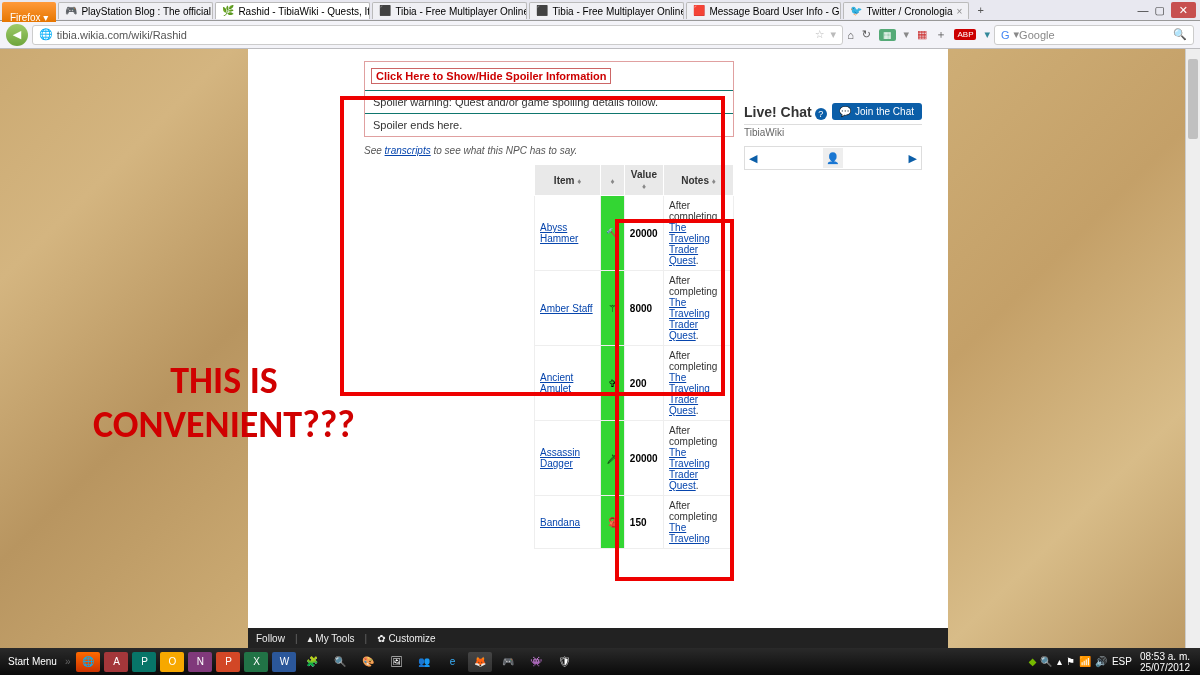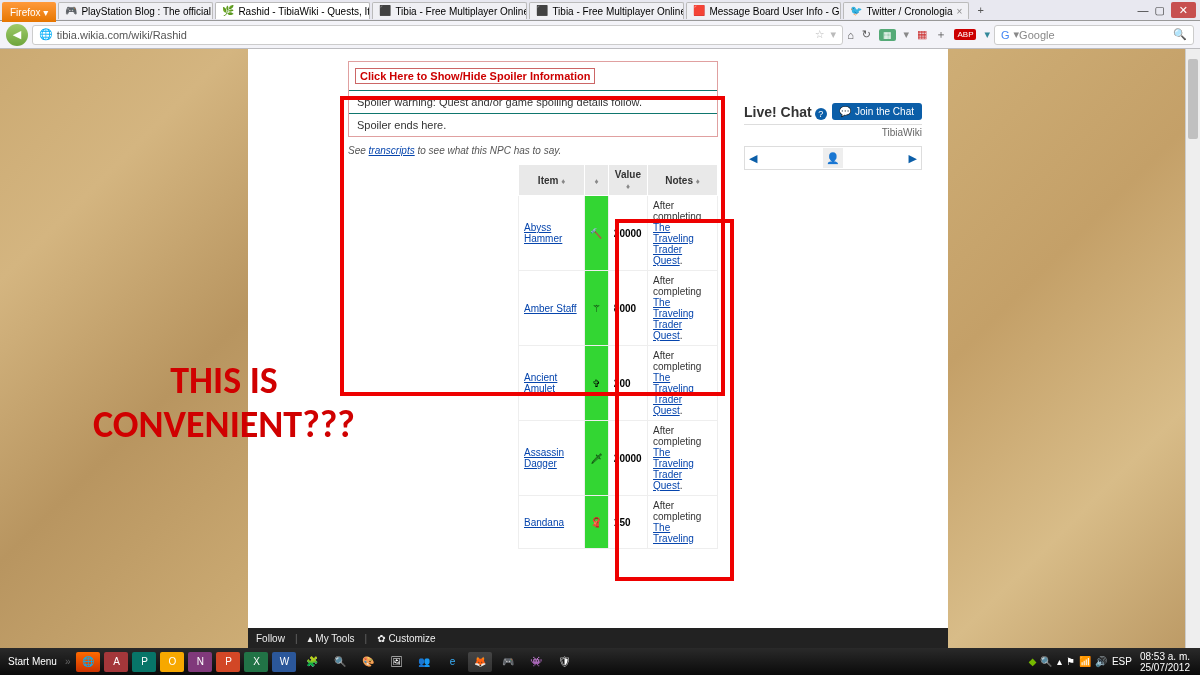--- a/index.html
+++ b/index.html
@@ -7,38 +7,38 @@
     font-family: Arial, Helvetica, sans-serif;
     font-size: 11px;
     width: 1200px;
     height: 675px;
     overflow: hidden;
     background: linear-gradient(135deg, #c9a76f 0%, #d4b580 15%, #b89560 30%, #d0b078 50%, #c4a068 70%, #d8bc88 85%, #b89560 100%);
     position: relative;
   }
   
   .ff-top { background: #e8e8f0; height: 21px; display: flex; align-items: stretch; border-bottom: 1px solid #999; }
-  .ff-btn { background: linear-gradient(#ff9a3b,#e67600); color: #fff; font-size: 10px; padding: 10px 8px; display: flex; align-items: center; border-radius: 2px 2px 0 0; margin: 2px 0 0 2px; height: 17px; }
+  .ff-btn { background: linear-gradient(#ff9a3b,#e67600); color: #fff; font-size: 10px; padding: 10px 8px; display: flex; align-items: flex-start; border-radius: 2px 2px 0 0; margin: 2px 0 0 2px; height: 17px; }
   .tab { background: #f0f0f4; border: 1px solid #bbb; border-bottom: none; font-size: 10px; padding: 2px 6px; display: flex; align-items: center; gap: 4px; height: 17px; margin: 2px 0 0 2px; border-radius: 2px 2px 0 0; max-width: 155px; white-space: nowrap; overflow: hidden; cursor: pointer; }
   .tab.active { background: #fff; }
   .tab-close { color: #888; cursor: pointer; }
   .tab-plus { margin: 2px 0 0 2px; padding: 2px 6px; color: #555; cursor: pointer; }
   .ff-icons { margin-left: auto; display: flex; gap: 6px; align-items: center; padding-right: 4px; color: #333; }
   .win-close { background: #c75050; color: #fff; padding: 0 8px; height: 16px; display: flex; align-items: center; border-radius: 2px; }
   .nav-row { background: #f3f3f8; height: 28px; border-bottom: 1px solid #bcbcc0; display: flex; align-items: center; padding: 0 6px; gap: 4px; }
   .back-btn { width: 22px; height: 22px; border-radius: 50%; background: linear-gradient(#9ecb6a,#6ea53c); display: flex; align-items: center; justify-content: center; color: #fff; cursor: pointer; }
   .url-bar { flex: 1; height: 20px; border: 1px solid #ccc; border-radius: 3px; background: #fff; display: flex; align-items: center; padding: 0 6px; font-size: 11px; color: #555; }
   .globe { color: #7a7; margin-right: 4px; }
   .nav-icons { display: flex; gap: 8px; align-items: center; color: #555; }
   .search-box { width: 200px; height: 20px; border: 1px solid #ccc; border-radius: 3px; background: #fff; display: flex; align-items: center; padding: 0 6px; font-size: 11px; color: #888; }
   
   .page-wrap { position: absolute; top: 49px; left: 0; right: 15px; bottom: 27px; overflow: hidden; }
   .scrollbar { position: absolute; top: 49px; right: 0; width: 15px; bottom: 27px; background: #eee; border-left: 1px solid #ccc; }
   .scroll-thumb { position: absolute; top: 10px; left: 2px; right: 2px; height: 80px; background: #c0c0c0; border-radius: 2px; }
-  .content { position: absolute; left: 248px; width: 700px; top: 0; bottom: 20px; background: #fff; padding: 8px 0; }
+  .content { position: absolute; left: 248px; width: 700px; top: 0; bottom: 20px; background: #fff; padding: 8px 16px; }
   .spoiler-box { border: 1px solid #e0a0a0; background: #fff; padding: 0; margin: 4px 0 8px 100px; width: 370px; }
   .spoiler-title { color: #c00; font-weight: bold; font-size: 11px; border: 1px solid #c66; display: inline-block; margin: 6px; padding: 1px 4px; cursor: pointer; }
   .spoiler-line { border-top: 1px solid #0f766e; margin: 0; padding: 5px 8px; font-size: 11px; color: #333; }
   .spoiler-line a { color: #0645ad; }
   .transcripts-line { font-style: italic; font-size: 10px; color: #555; margin: 8px 0 4px 100px; }
   .transcripts-line a { color: #0645ad; }
   .traded-row { display: flex; margin-top: 6px; font-size: 11px; }
   .traded-left { width: 175px; padding-left: 40px;}
   .traded-right { margin-left: 55px; }
   table.items { border-collapse: collapse; margin-top: 8px; margin-left: 270px; font-size: 10px; width: 200px;}
@@ -52,21 +52,21 @@
   table.items td.notes a { color: #0645ad; }
   
   .right-rail { position: absolute; left: 738px; top: 48px; width: 190px; background: #fff; padding: 6px; height: 120px;}
   .ad-box { position: absolute; left: 738px; top: 0; width: 190px; height: 44px; background: #fff; padding: 4px;}
   .ad-inner { height: 36px; background: linear-gradient(#3b6eff,#1a3a99); display:flex; align-items:center; justify-content:center; color:#ffd866; font-size:9px; }
   .see-more { position: absolute; left: 880px; top: 68px; color: #0645ad; font-size: 10px; cursor:pointer; background:#fff; padding:2px 4px;}
   .chat-head { display: flex; align-items: center; justify-content: space-between; border-bottom: 1px solid #ddd; padding-bottom: 4px; }
   .chat-head h3 { font-size: 14px; color: #333; }
   .chat-head .help { background: #0b5ea8; color: #fff; border-radius: 50%; width: 12px; height: 12px; font-size: 9px; display: inline-flex; align-items: center; justify-content: center; }
   .join-chat { background: #0b5ea8; color: #fff; border-radius: 3px; font-size: 10px; padding: 3px 8px; cursor: pointer; }
-  .chat-sub { font-size: 10px; color: #666; margin-top: 2px; text-align: right; }
+  .chat-sub { font-size: 10px; color: #666; margin-top: 2px; }
   .chat-nav { display: flex; justify-content: space-between; border: 1px solid #ddd; margin-top: 8px; height: 24px; align-items: center; padding: 0 4px; }
   .chat-avatar { width: 20px; height: 20px; background: #eee; display: inline-flex; align-items: center; justify-content: center; color: #bbb; }
   
   .annot { position: absolute; border: 4px solid #e00; pointer-events: none; }
   .annot1 { left: 340px; top: 47px; width: 385px; height: 300px; }
   .annot2 { left: 615px; top: 170px; width: 119px; height: 362px; }
   .annot-text { position: absolute; left: 84px; top: 310px; color: #d00000; font-size: 38px; font-weight: bold; font-family: Calibri, Arial; line-height: 1.15; text-align: center; width: 280px; }
   
   .wikia-footer { position: absolute; left: 248px; bottom: 0; width: 700px; height: 20px; background: #222; color: #eee; font-size: 10px; display: flex; align-items: center; gap: 10px; padding: 0 8px; }
   .wikia-footer span { cursor: pointer; }

